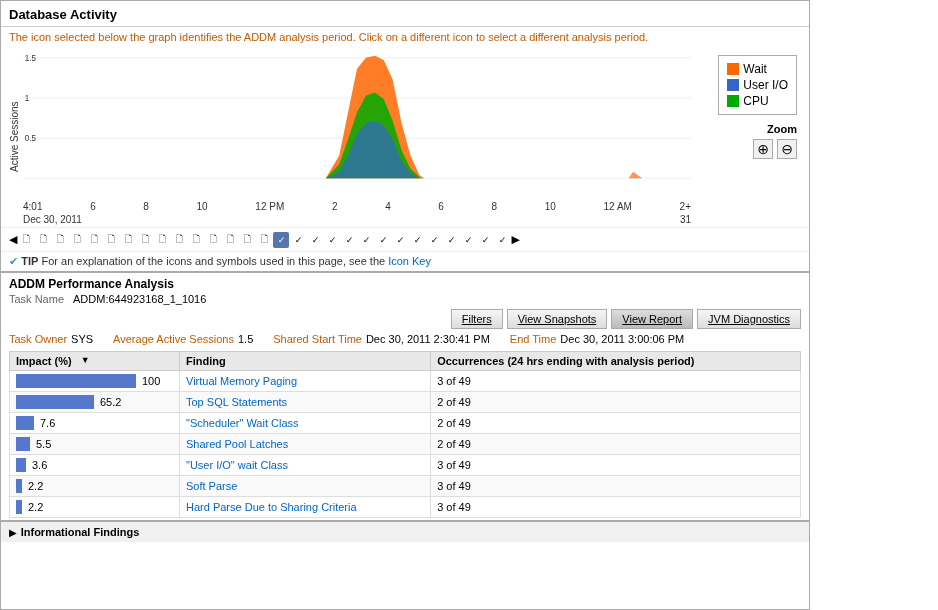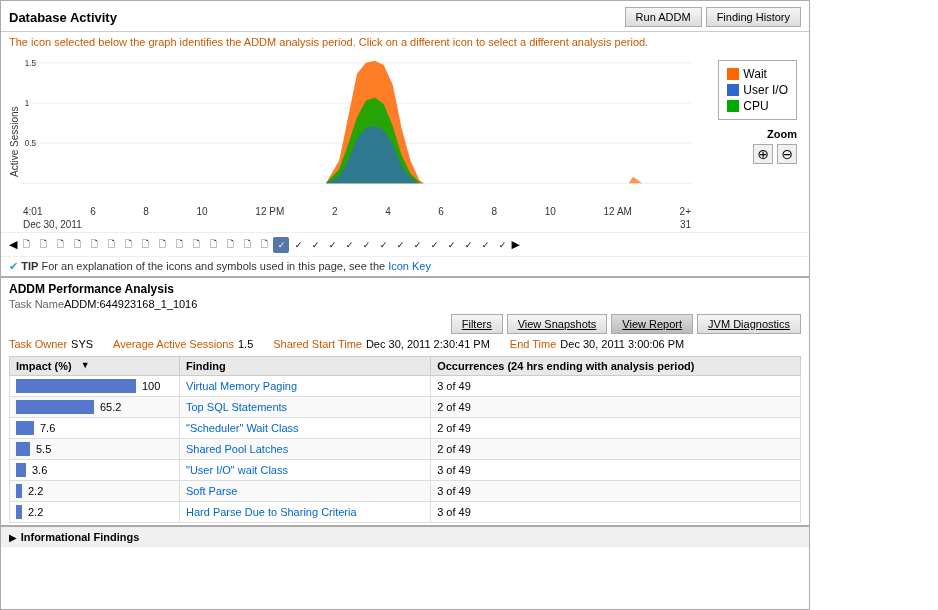--- a/index.html
+++ b/index.html
@@ -41,21 +41,21 @@
     .timeline-icon { width: 16px; height: 16px; font-size: 9px; display: inline-flex; align-items: center; justify-content: center; cursor: pointer; }
     .timeline-icon.active { background: #6699cc; }
 
     
     .tip-bar { padding: 3px 8px; background: #fff; font-size: 11px; color: #333; border-top: 1px solid #eee; }
     .tip-bar a { color: #0066cc; text-decoration: none; }
 
     
     .addm-section { padding: 4px 8px 2px 8px; border-top: 2px solid #aaa; }
     .addm-title { font-size: 12px; font-weight: bold; color: #000; margin-bottom: 2px; }
-    .task-name-row { display: flex; gap: 0; font-size: 11px; margin-bottom: 4px; }
+    .task-name-row { display: flex; gap: 9px; font-size: 11px; margin-bottom: 4px; }
     .task-label { color: #666; }
     .task-value { color: #000; }
 
     
     .toolbar { display: flex; justify-content: flex-end; gap: 4px; margin-bottom: 4px; }
     .toolbar-btn { background: linear-gradient(to bottom, #f5f5f5, #ddd); border: 1px solid #aaa; padding: 3px 10px; font-size: 11px; cursor: pointer; color: #000; text-decoration: underline; }
     .toolbar-btn.active { background: linear-gradient(to bottom, #ddd, #bbb); }
 
     
     .stats-row { display: flex; gap: 20px; margin-bottom: 6px; font-size: 11px; }
@@ -81,24 +81,20 @@
     .info-findings-title { font-size: 11px; font-weight: bold; }
     .triangle-icon { font-size: 10px; }
   </style>
 </head>
 <body>
 
 <div class="page-container">
 
   <div class="page-header">
     <span class="page-title">Database Activity</span>
-    <div class="header-buttons">
-      <button class="header-btn">Run ADDM</button>
-      <button class="header-btn">Finding History</button>
-    </div>
   </div>
 
   <div class="info-bar">
     <span>The icon selected below the graph identifies the ADDM analysis period. Click on a different icon to select a different analysis period.</span>
   </div>
 
   <div class="chart-area">
     <div class="y-axis-label">Active Sessions</div>
     <div class="chart-container">
       <div class="chart-svg-wrap">

